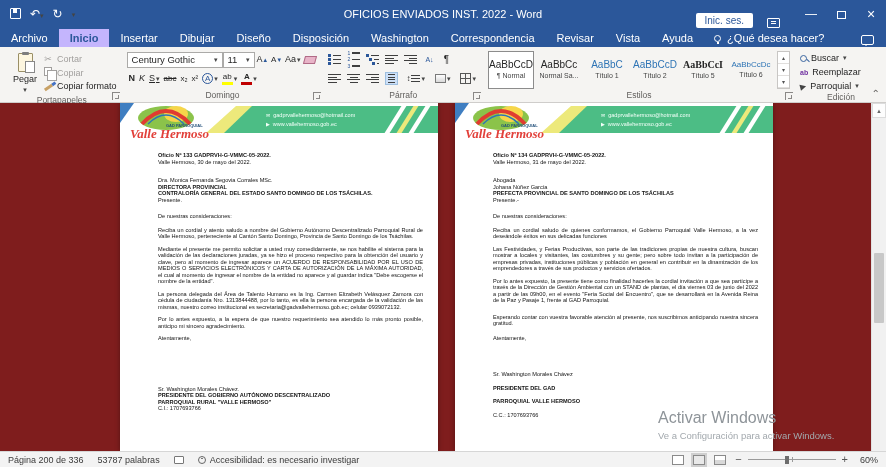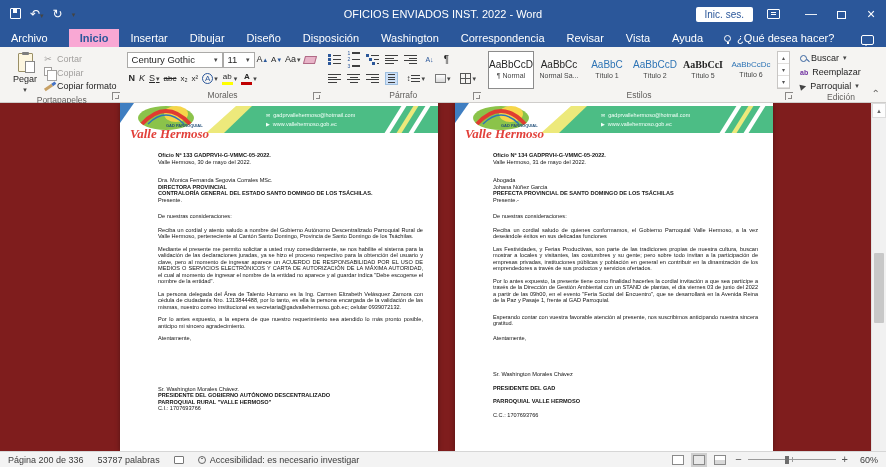--- a/index.html
+++ b/index.html
@@ -4,30 +4,30 @@
 <style>
   *{margin:0;padding:0;box-sizing:border-box;}
   html,body{width:886px;height:467px;overflow:hidden;font-family:"Liberation Sans",sans-serif;background:#e4e4e4;}
   
   .titlebar{height:28px;background:#2b579a;color:#fff;display:flex;align-items:center;position:relative;}
   .qat{display:flex;align-items:center;gap:9px;padding:0 10px;font-size:12px;z-index:2;}
   .qat .g{cursor:pointer;line-height:1;}
   .floppy{width:11px;height:11px;border:1.5px solid #fff;border-radius:1px;position:relative;display:inline-block;}
   .floppy::after{content:"";position:absolute;left:2px;top:0;width:4px;height:4px;background:#fff;}
   .apptitle{position:absolute;left:0;right:0;text-align:center;font-size:11px;color:#fff;}
-  .winctl{margin-left:auto;display:flex;align-items:center;z-index:2;}
+  .winctl{margin-left:auto;display:flex;align-items:flex-end;z-index:2;}
   .signin{background:#fff;color:#2b579a;font-size:10px;padding:2px 9px;border-radius:2px;margin-right:14px;cursor:pointer;white-space:nowrap;}
   .ribopt{width:13px;height:10px;border:1px solid #fff;border-radius:1px;margin-right:16px;position:relative;}
   .ribopt::after{content:"";position:absolute;left:3px;top:2px;width:5px;height:1px;background:#fff;box-shadow:0 2px 0 #fff;}
   .wbtn{width:30px;text-align:center;font-size:12px;line-height:28px;cursor:pointer;}
   .restore{display:inline-block;width:9px;height:8px;border:1px solid #fff;position:relative;top:1px;}
   
   .tabrow{height:19px;background:#2b579a;display:flex;align-items:flex-end;color:#fff;font-size:11px;}
   .tab{padding:3px 11px 3px;cursor:pointer;white-space:nowrap;}
-  .tab.active{background:#f9a8d4;color:#2b579a;font-weight:bold;margin-left:10px;}
+  .tab.active{background:#c4b5fd;color:#2b579a;font-weight:bold;}
   .tellme{display:flex;align-items:center;gap:6px;padding:0 10px 3px;font-size:11px;cursor:pointer;}
   .bulb{width:7px;height:7px;border:1px solid #fff;border-radius:50%;position:relative;display:inline-block;}
   .bulb::after{content:"";position:absolute;left:1.5px;bottom:-3px;width:2.5px;height:2px;background:#fff;}
   .feedback{margin-left:auto;margin-right:12px;margin-bottom:2px;width:13px;height:10px;border:1px solid #fff;border-radius:2px;position:relative;cursor:pointer;}
   .feedback::after{content:"";position:absolute;left:2px;bottom:-4px;border:2.5px solid transparent;border-top-color:#fff;}
   
   .ribbon{height:56px;background:#f5f4f2;border-bottom:1px solid #cfcdcb;display:flex;align-items:stretch;padding:2px 0 0 2px;position:relative;font-size:9px;color:#262626;}
   .rgroup{display:flex;flex-direction:column;position:relative;padding:1px 5px 0;}
   .rgroup .gcontent{flex:1;display:flex;align-items:flex-start;}
   .glabel{height:13px;line-height:12px;text-align:center;font-size:8.5px;color:#605e5c;}
@@ -260,21 +260,21 @@
           </span>
         <span class="tbtn">
             <span class="stackbtn">
               <span style="font-size:8px;font-weight:bold;">A</span>
               <span class="ubar" style="background:#c00000;"></span>
             </span>
             <span class="car">▾</span>
           </span>
       </div>
     </div>
-    <div class="glabel">Morales</div>
+    <div class="glabel">Domingo</div>
     <span class="dlg"></span>
   </div>
   <div class="rsep"></div>
 
   <div class="rgroup">
     <div class="gcontent" style="flex-direction:column;">
       <div class="frow" style="gap:6px;">
         <span class="listico">
             <span class="lrow">
               <span class="dot"></span>
@@ -548,20 +548,24 @@
       <div style="margin-top:8px;">Atentamente,</div>
       <div class="sigR">
         <div>Sr. Washington Morales Chávez</div>
         <div class="b">PRESIDENTE DEL GAD</div>
         <div class="b">PARROQUIAL VALLE HERMOSO</div>
         <div>C.C.: 1707693766</div>
       </div>
     </div>
   </div>
 
+  <div class="wm">
+    <div class="l1">Activar Windows</div>
+    <div class="l2">Ve a Configuración para activar Windows.</div>
+  </div>
 
   <div class="vscroll">
     <div class="sbup">▲</div>
     <div class="sbthumb"></div>
   </div>
 </div>
 
 <div class="statusbar">
   <span class="sitem">Página 200 de 336</span>
   <span class="sitem">53787 palabras</span>

